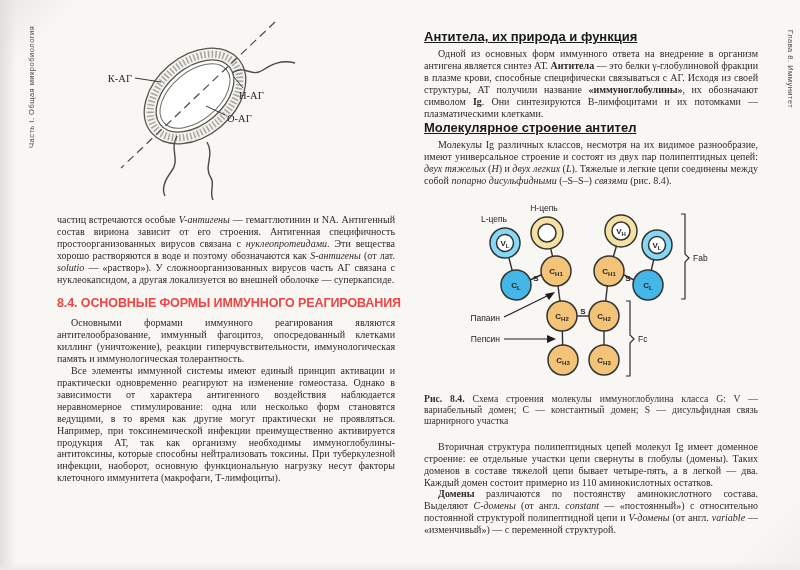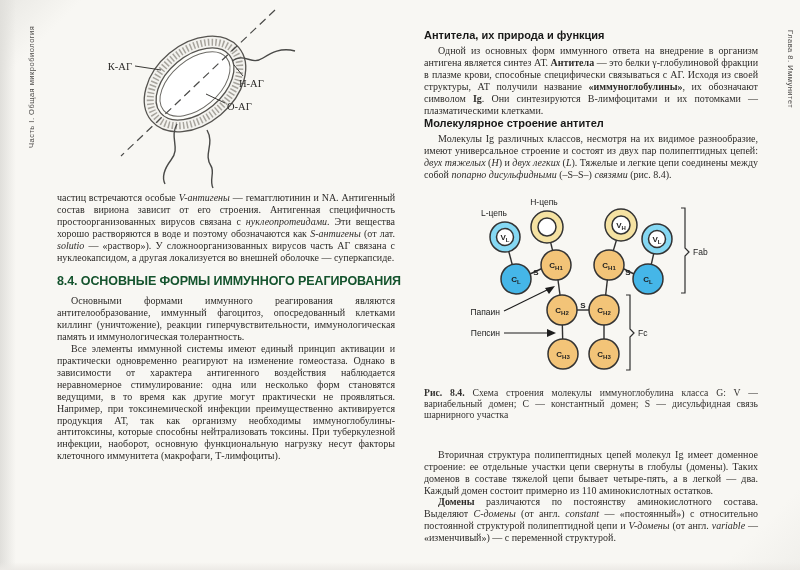--- a/index.html
+++ b/index.html
@@ -10,38 +10,38 @@
   }
   .edge-left{position:absolute;left:0;top:0;width:16px;height:100%;
     background:linear-gradient(to right,#e0dfdb,rgba(248,247,243,0));}
   .edge-bottom{position:absolute;left:0;bottom:0;width:100%;height:8px;
     background:linear-gradient(to top,#eceae6,rgba(248,247,243,0));}
   .vtext{position:absolute;font-family:"Liberation Sans",sans-serif;
     font-size:7.5px;color:#4c4a48;letter-spacing:.5px;white-space:nowrap;}
   .vtext-left{left:27px;top:28px;height:120px;writing-mode:vertical-rl;transform:rotate(180deg);}
   .vtext-right{right:5px;top:30px;height:90px;writing-mode:vertical-rl;}
   .col{position:absolute;}
-  #left-col{left:57px;top:6px;width:338px;}
+  #left-col{left:57px;top:18px;width:338px;}
   #right-col{left:424px;top:29px;width:334px;}
   .body-par{margin:0;font-size:10px;line-height:11.9px;text-align:justify;text-indent:14px;}
   .no-indent{text-indent:0;}
-  .mt10{}
+  .mt10{margin-top:10px;}
   .caption{margin:3px 0 0 0;font-size:9.7px;line-height:10.9px;text-align:justify;color:#343230;}
   .sec-header{font-family:"Liberation Sans",sans-serif;font-weight:bold;font-size:12.5px;
-    letter-spacing:-.1px;margin:11px 0 7px 0;color:#14532d;white-space:nowrap;text-align:right;}
-  .sub-header{font-family:"Liberation Sans",sans-serif;font-weight:bold;font-size:11px;
-    margin:0 0 4px 0;color:#191918;}
+    letter-spacing:-.1px;margin:11px 0 7px 0;color:#ef4444;white-space:nowrap;text-align:right;}
+  .sub-header{font-family:"Liberation Sans",sans-serif;font-weight:bold;font-size:13px;
+    margin:0 0 4px 0;color:#191918;text-decoration:underline;}
   .sub-header2{margin-top:1px;}
   .seg-b{font-weight:bold;}
   .seg-i{font-style:italic;}
   svg{display:block;}
   .fig83{margin:0;}
   .fig84{margin:4px 0 0 28px;}
   .cap84{}
-  .par-after-fig{margin-top:28px;}
+  .par-after-fig{margin-top:14px;}
   
   .oln{stroke:#333;}
   .conn{stroke:#2f2f2f;stroke-width:1.4;}
   .figtext{font-family:"Liberation Sans",sans-serif;font-size:8.5px;fill:#222;}
   .dom{font-family:"Liberation Sans",sans-serif;font-size:8px;font-weight:bold;fill:#1d1d1d;}
   .dsub{font-size:6px;}
   .bract{fill:none;stroke:#2f2f2f;stroke-width:1.2;}
   .arrowln{stroke:#1d1d1d;stroke-width:1.1;fill:none;}
   .bact-line{stroke:#4a4a48;stroke-width:1.4;fill:none;}
   .bact-label{font-family:"Liberation Serif",serif;font-size:10.5px;fill:#2b2a28;}

